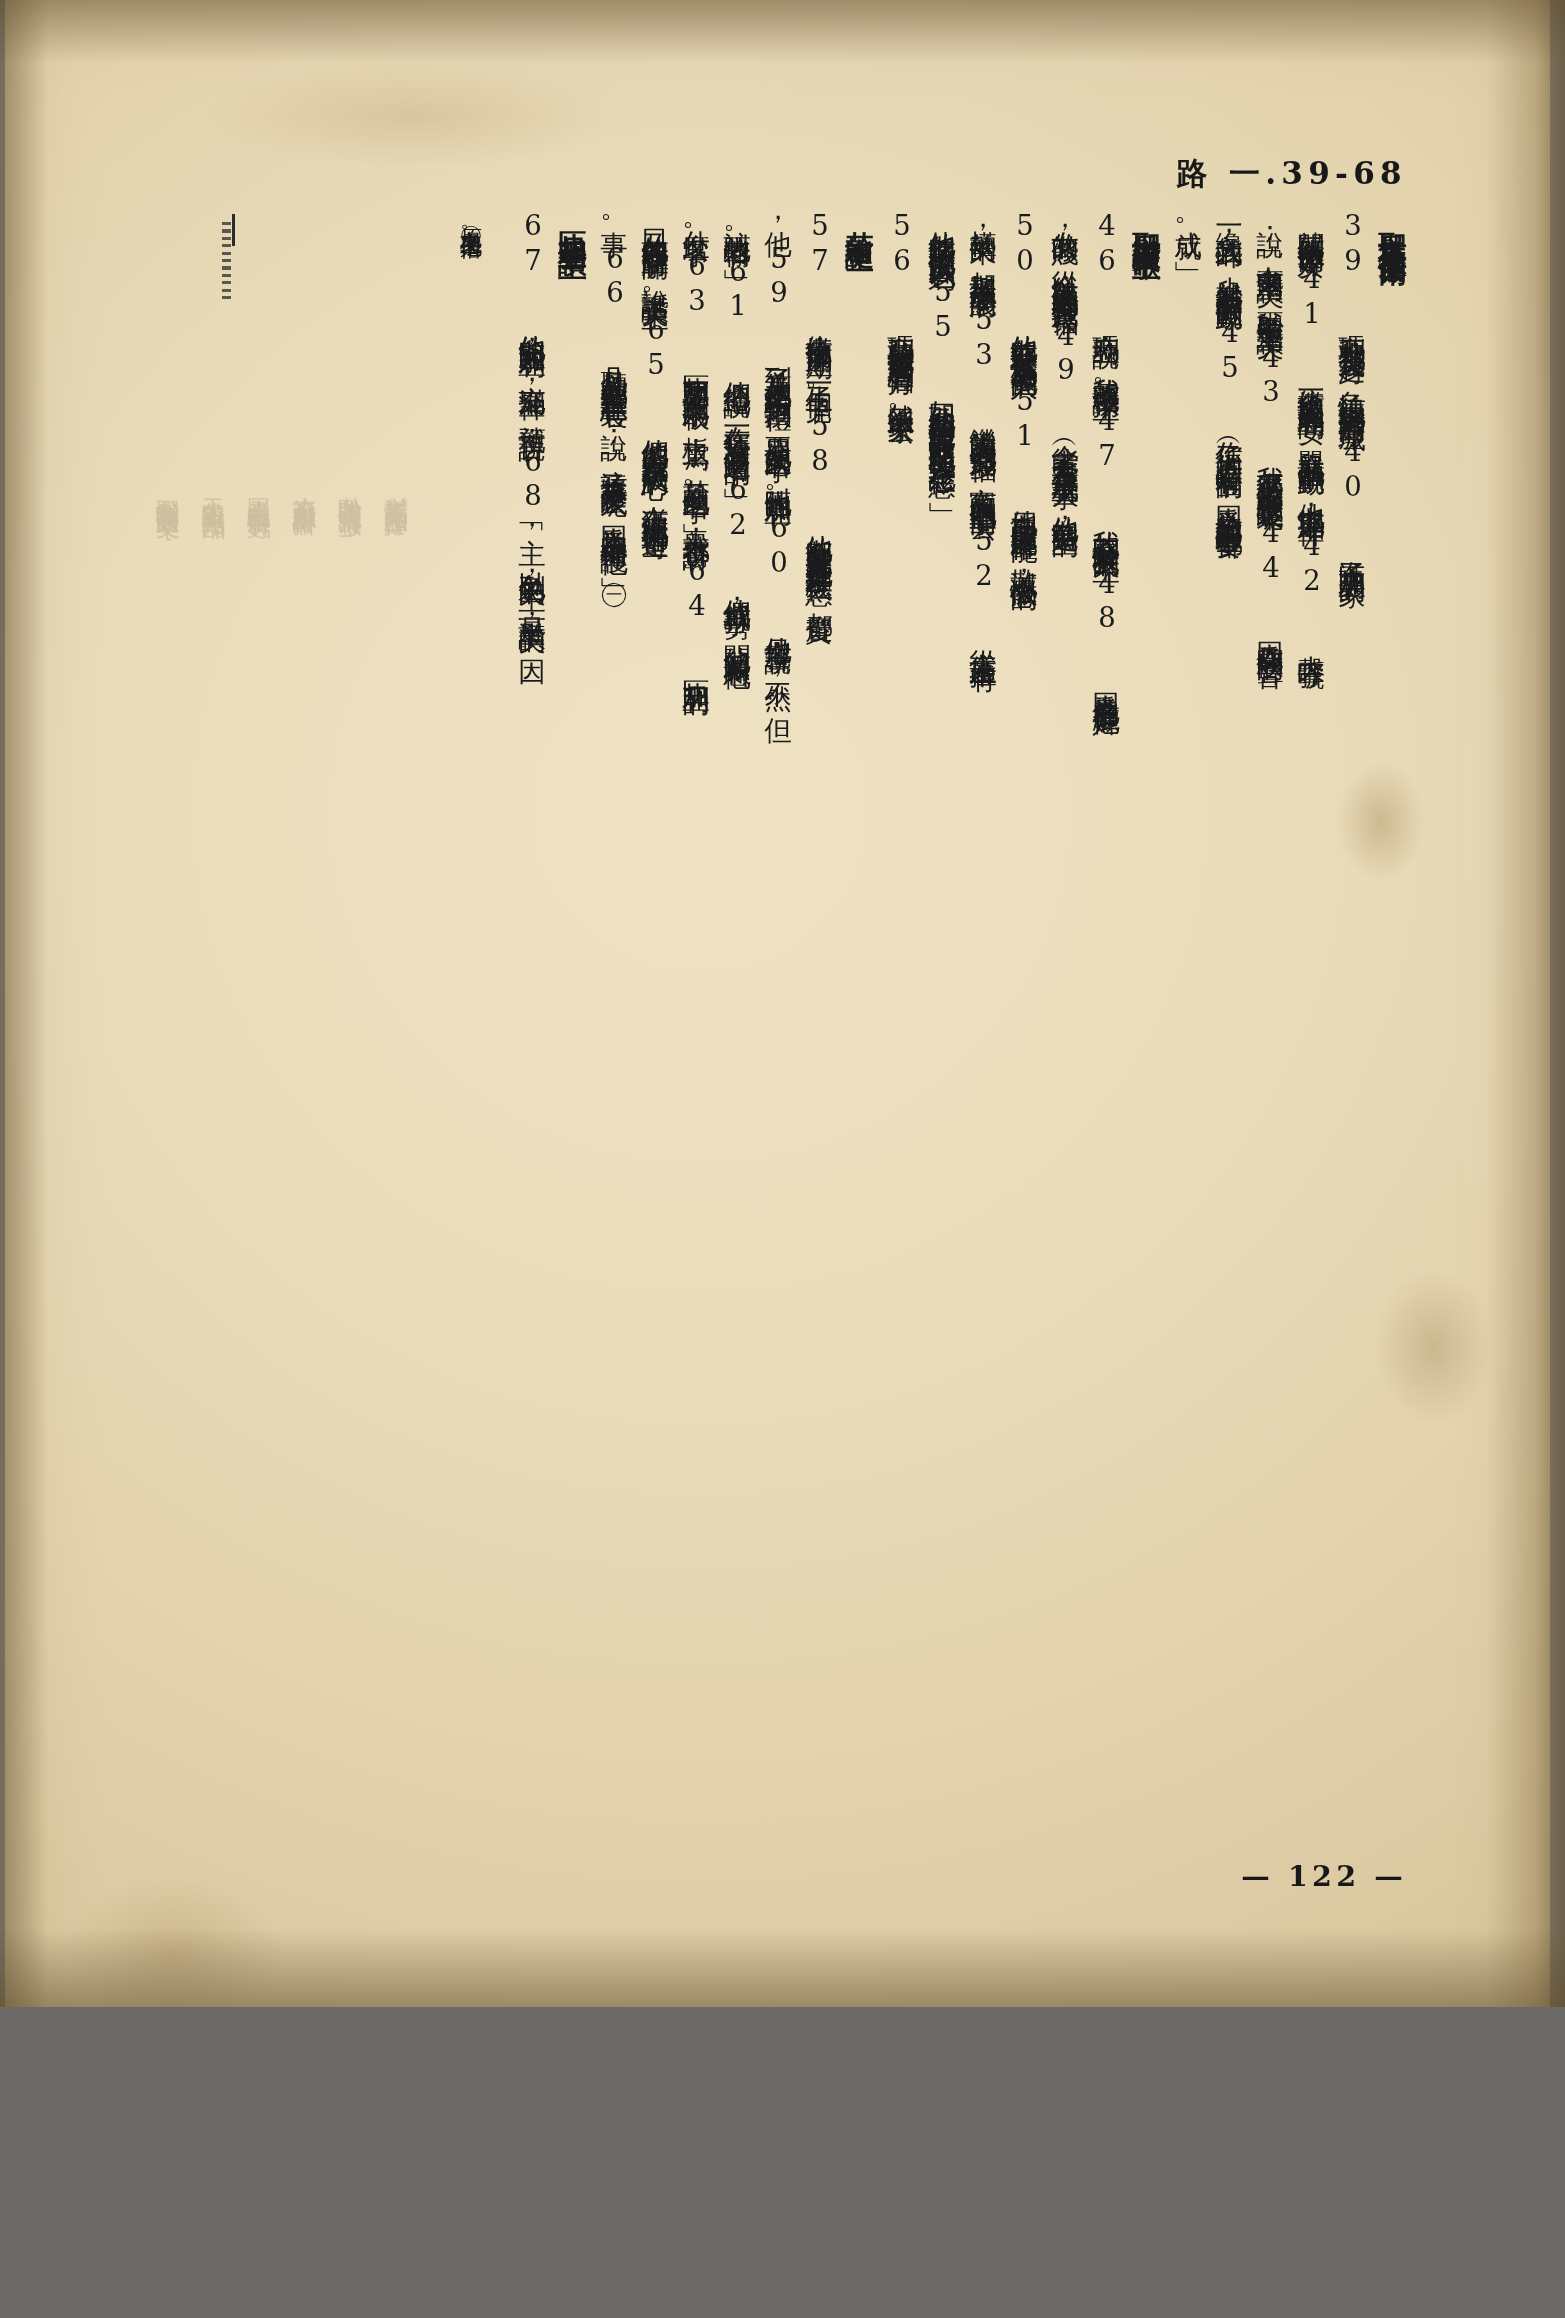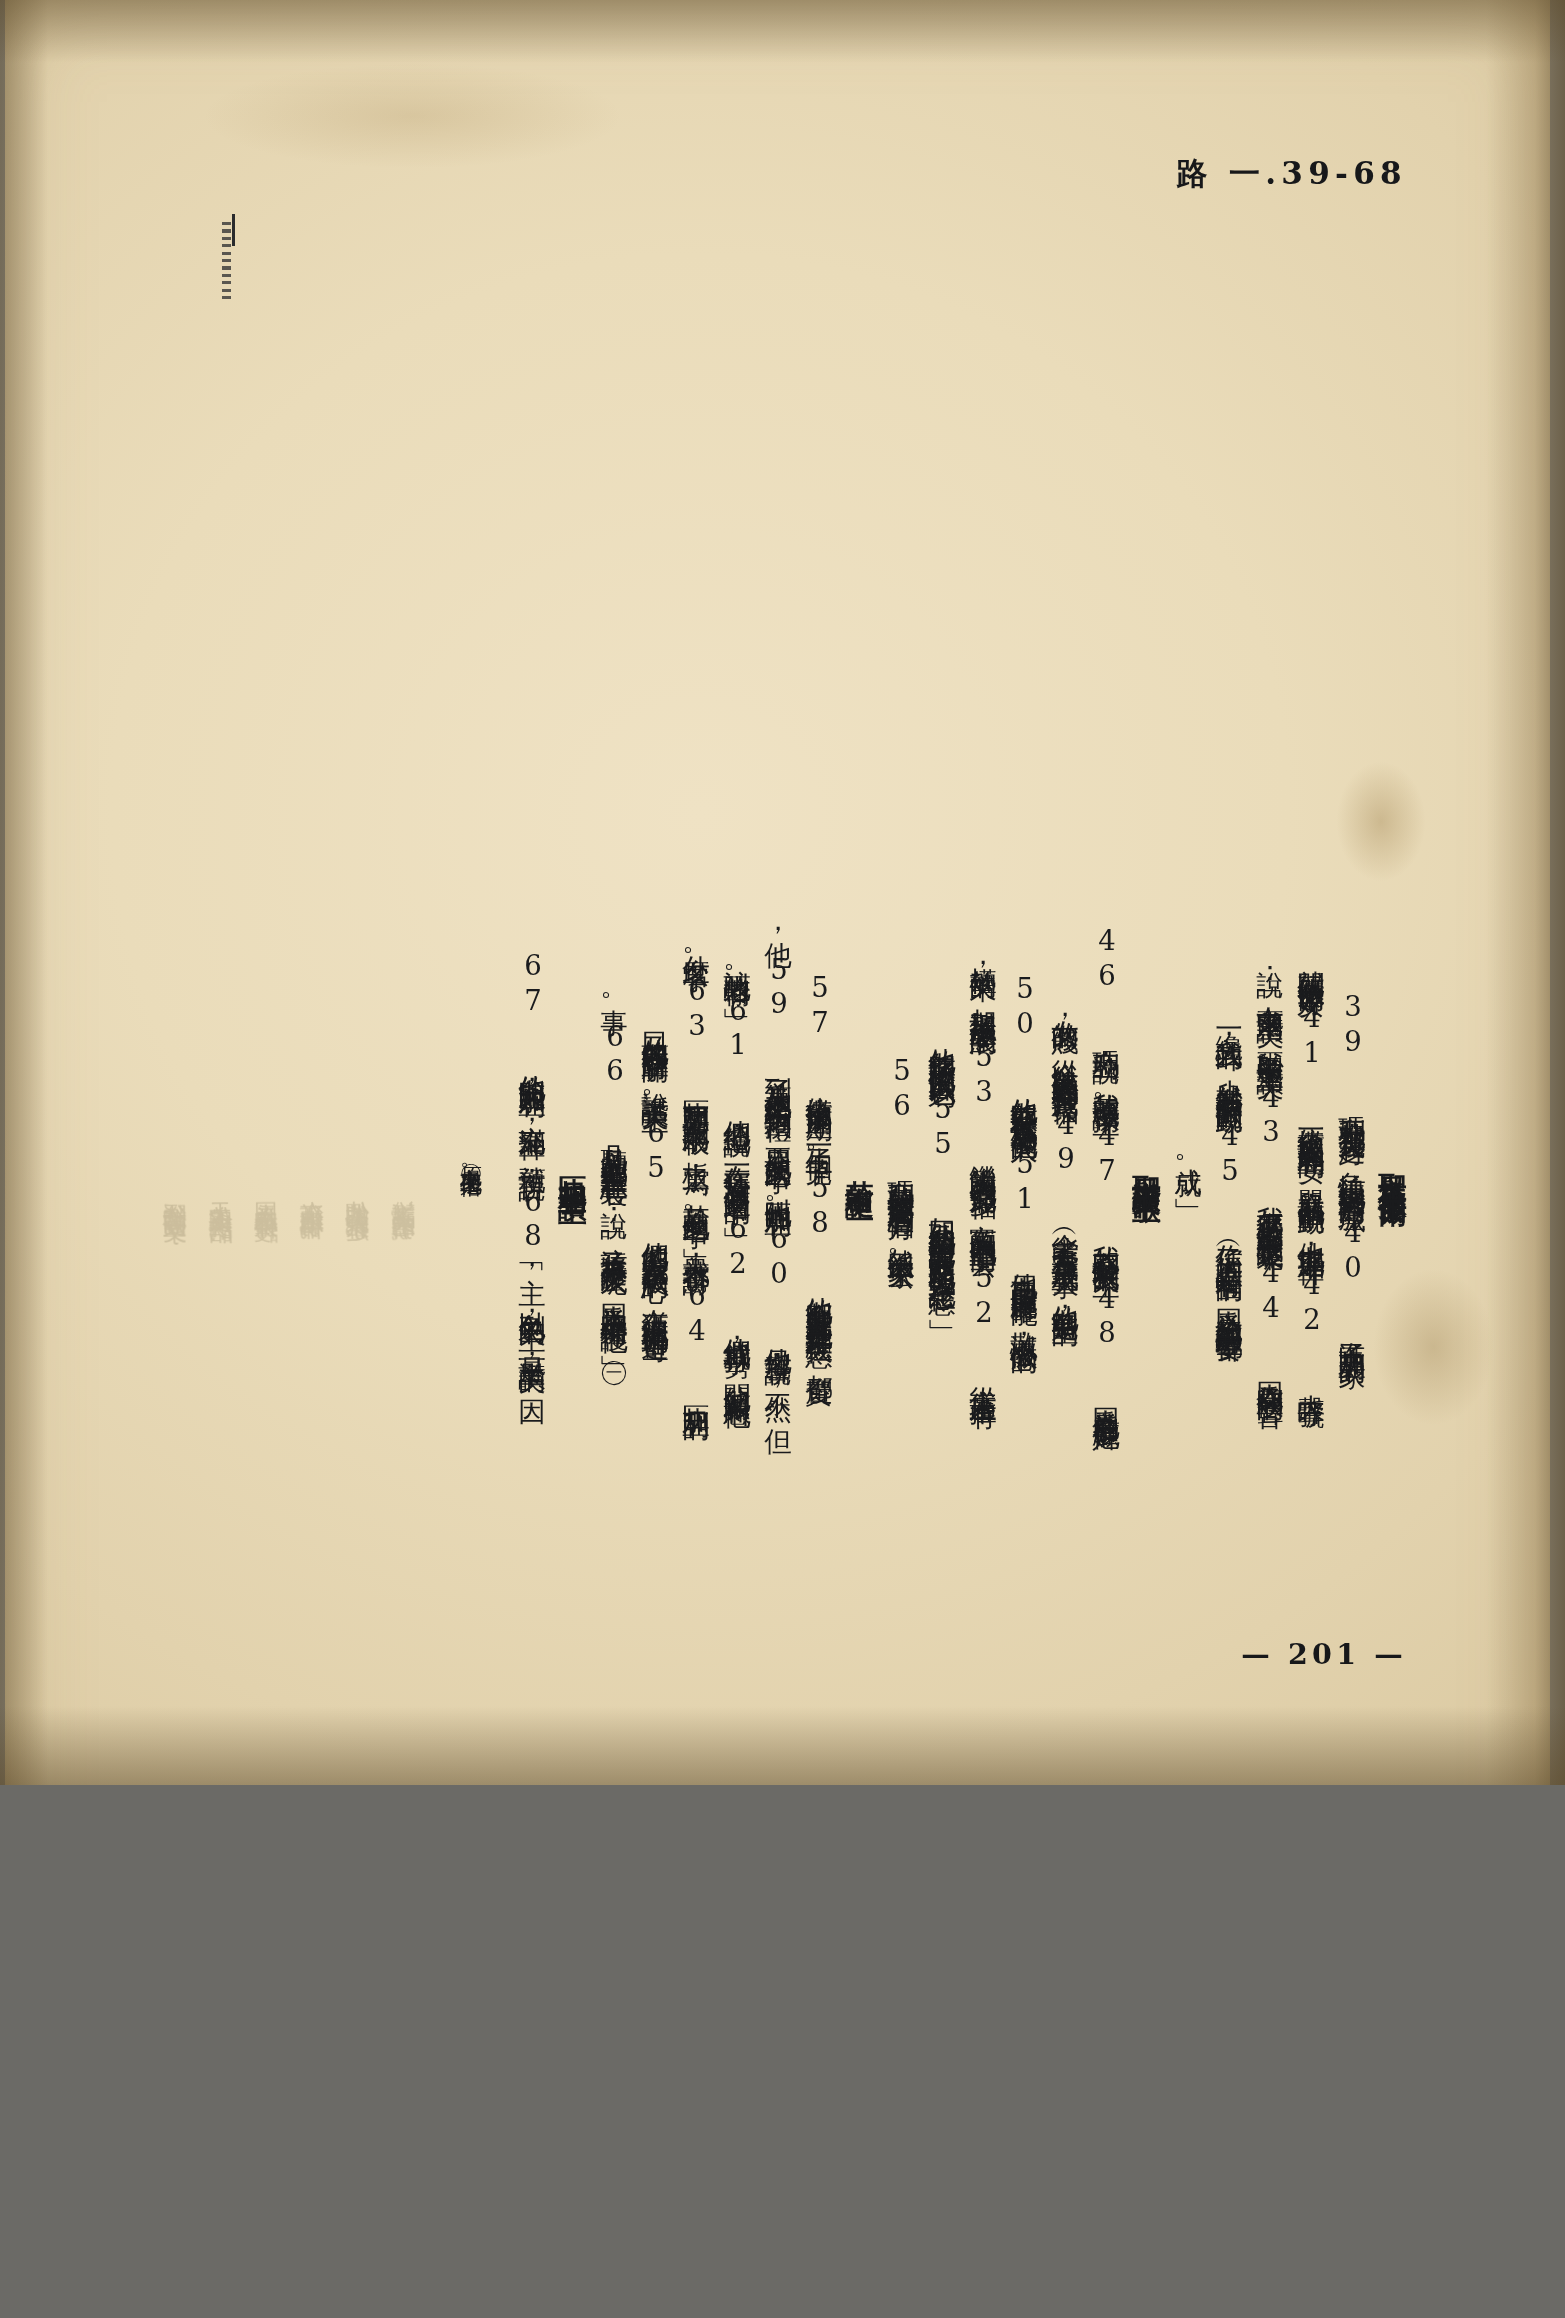--- a/index.html
+++ b/index.html
@@ -6,24 +6,23 @@
     margin: 0;
     padding: 0;
     background: #6b6a66;
   }
   body {
     font-family: "Liberation Serif", "DejaVu Serif", serif;
   }
   #page {
     position: relative;
     width: 1565px;
-    height: 1785px;
+    height: 2007px;
     overflow: hidden;
     background: #8a8880;
-    text-align: center;
   }
   
   #paper {
     position: absolute;
     left: 5.3px;
     top: 0px;
     width: 1545px;
     height: 2319px;
     background:
       radial-gradient(ellipse 95% 60% at 45% 35%, #efe2c4 0%, #eadcba 40%, #e2d2ad 70%, #d8c69d 100%);
@@ -222,16 +221,16 @@
     <div class="col">該叫他若翰。」61 他們給他說：「在你這一族沒有一個叫這名字的。」62 他們就打手勢，問他父親願意叫他</div>
     <div class="col">什麼名字。63 匝加利亞要了一塊寫字的板，板上寫了：「若翰是他的名字。」衆人就都驚訝，64 匝加利亞的</div>
     <div class="col">口及他的舌頭立時解開了，說話讚美天主。65 他們的鄰舍人家都起了敬畏的心，在猶太山地就傳徧了這些奇</div>
     <div class="col">事。66 凡聽見的人都把這些事存在心裏，說：「這孩子將來是什麼人呢？因爲主的手格外保護他。」㊀</div>
     <div class="col heading">匝加利亞讚主</div>
     <div class="col">67 他的父親匝加利亞，充滿聖神，就預言說：68「主，以色列的天主，是可讚美的，因</div>
     <div class="col spacer"></div>
     <div class="col note">㊀原文主手與他偕。</div>
   </div>
 
-  <div id="page-number">— 201 —</div>
+  <div id="page-number">— 122 —</div>
 
 </div>
 
 
 </body></html>

